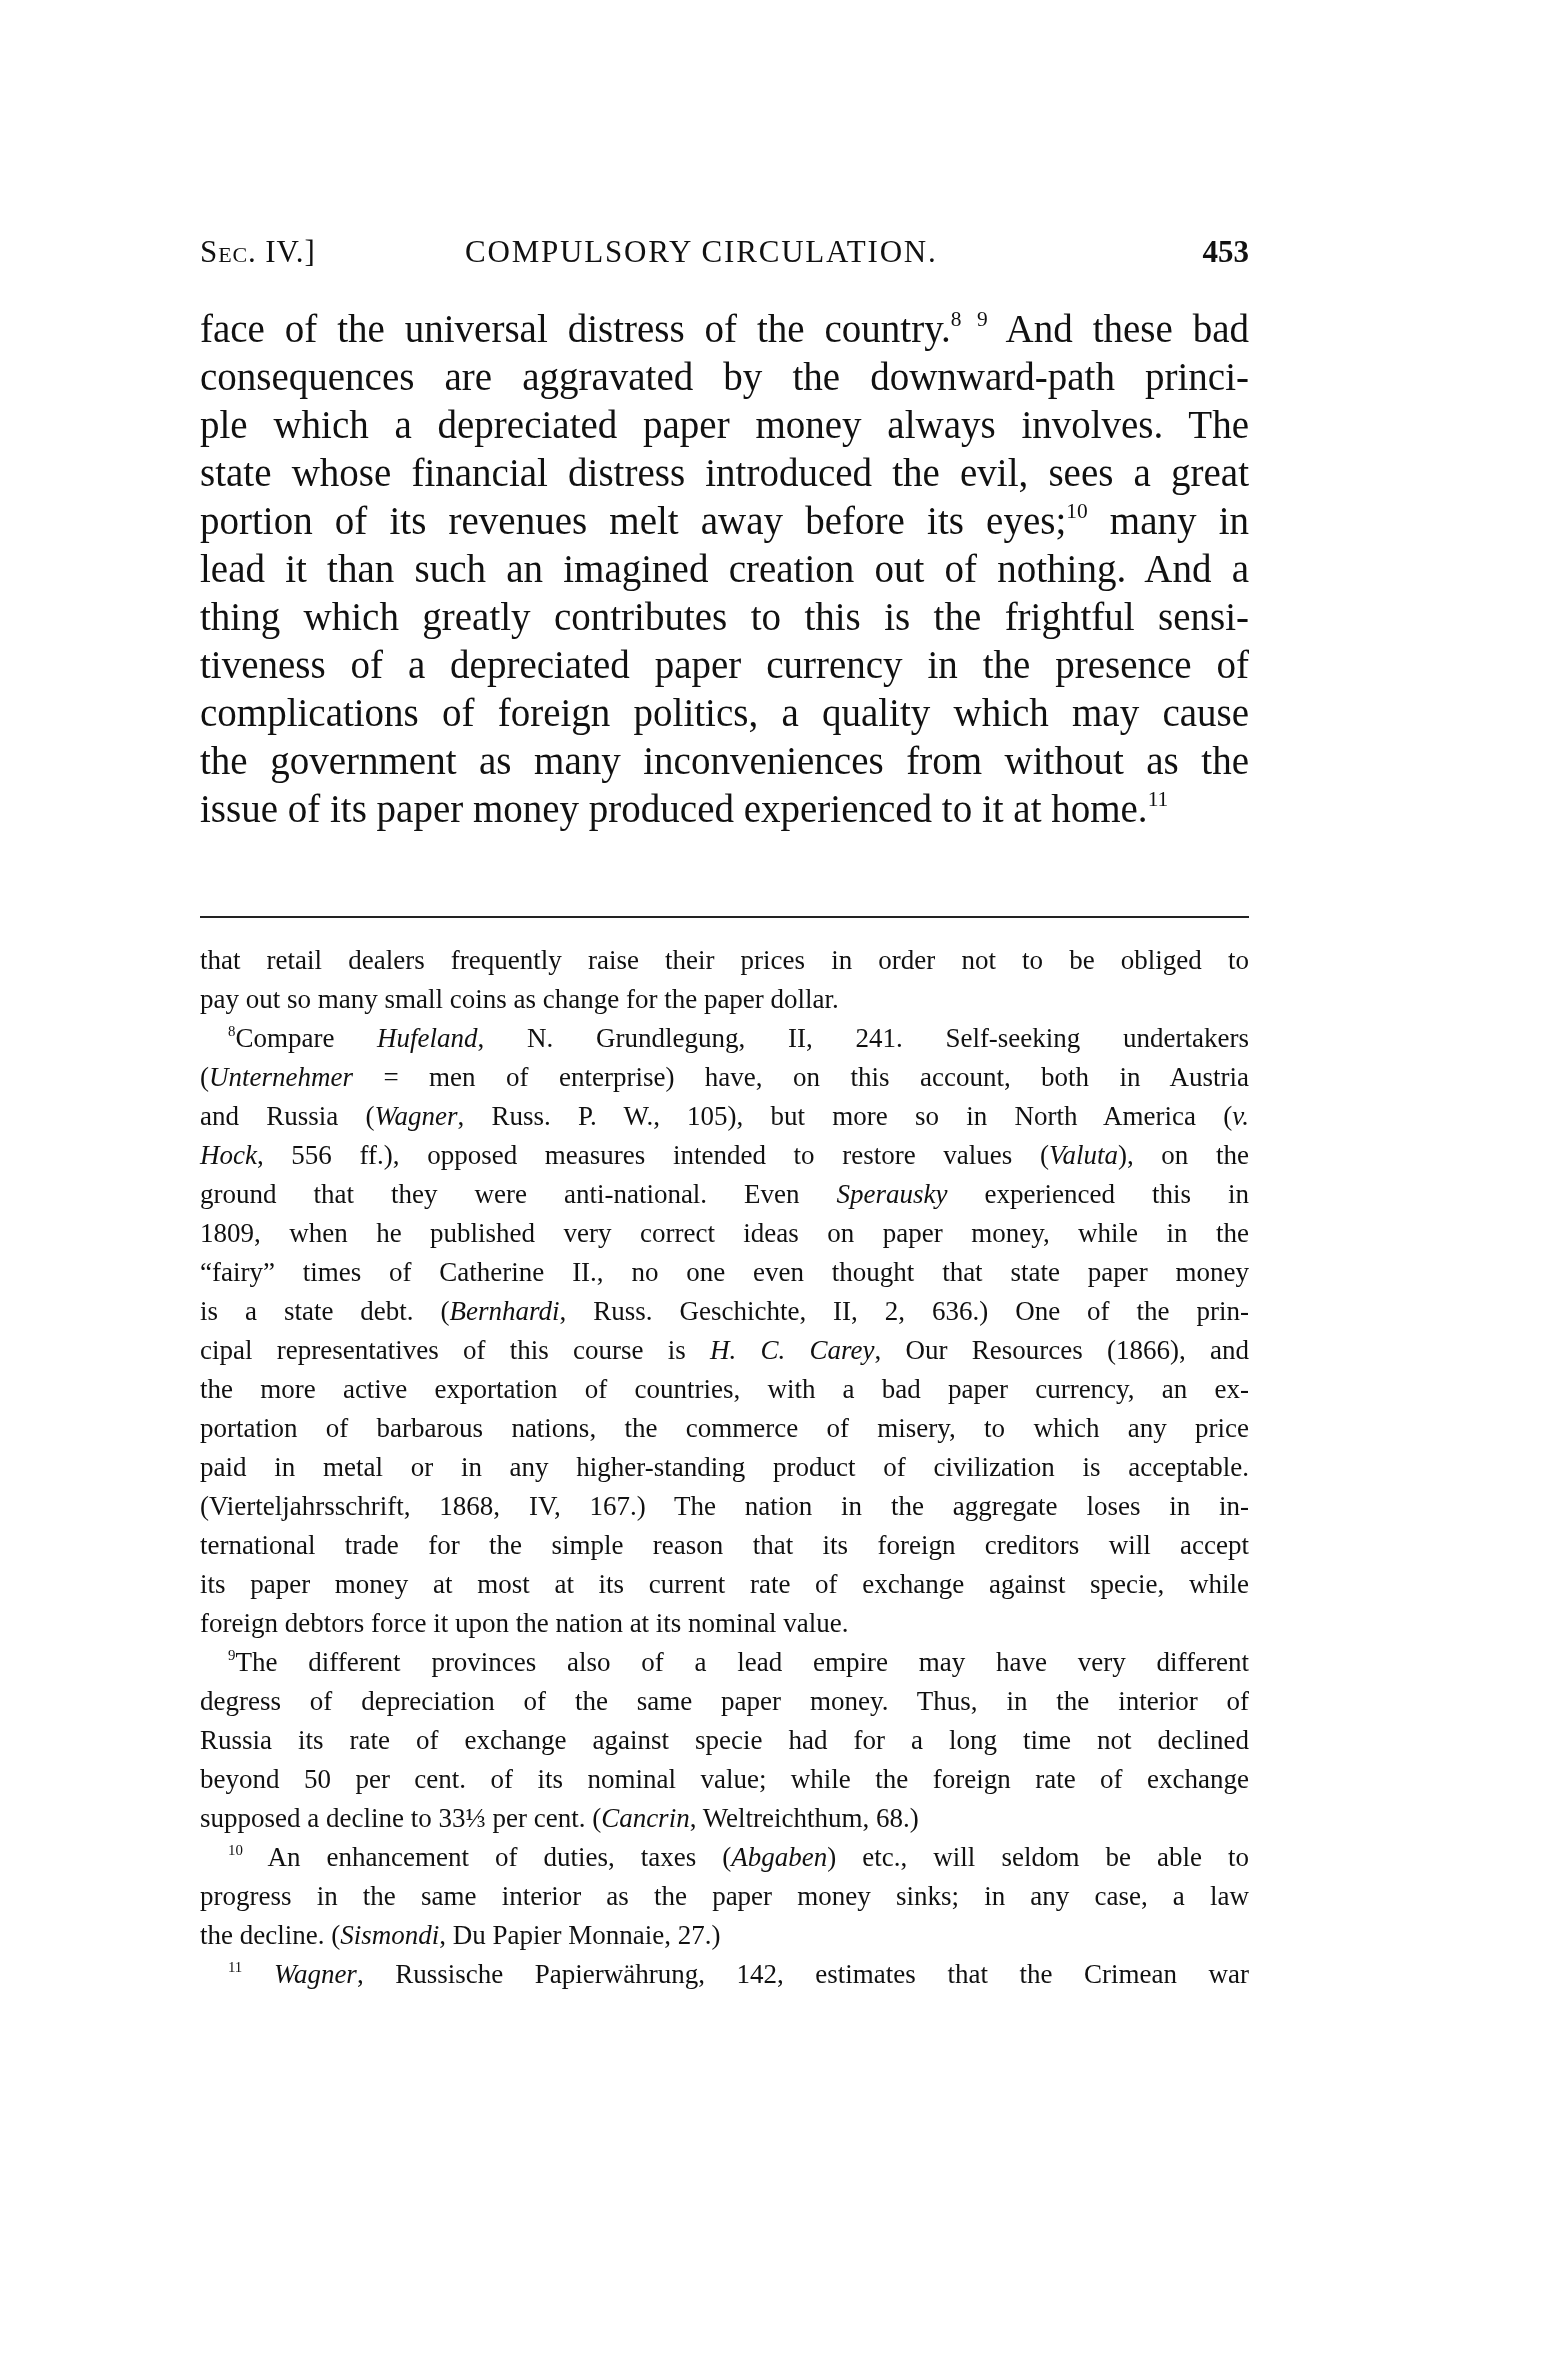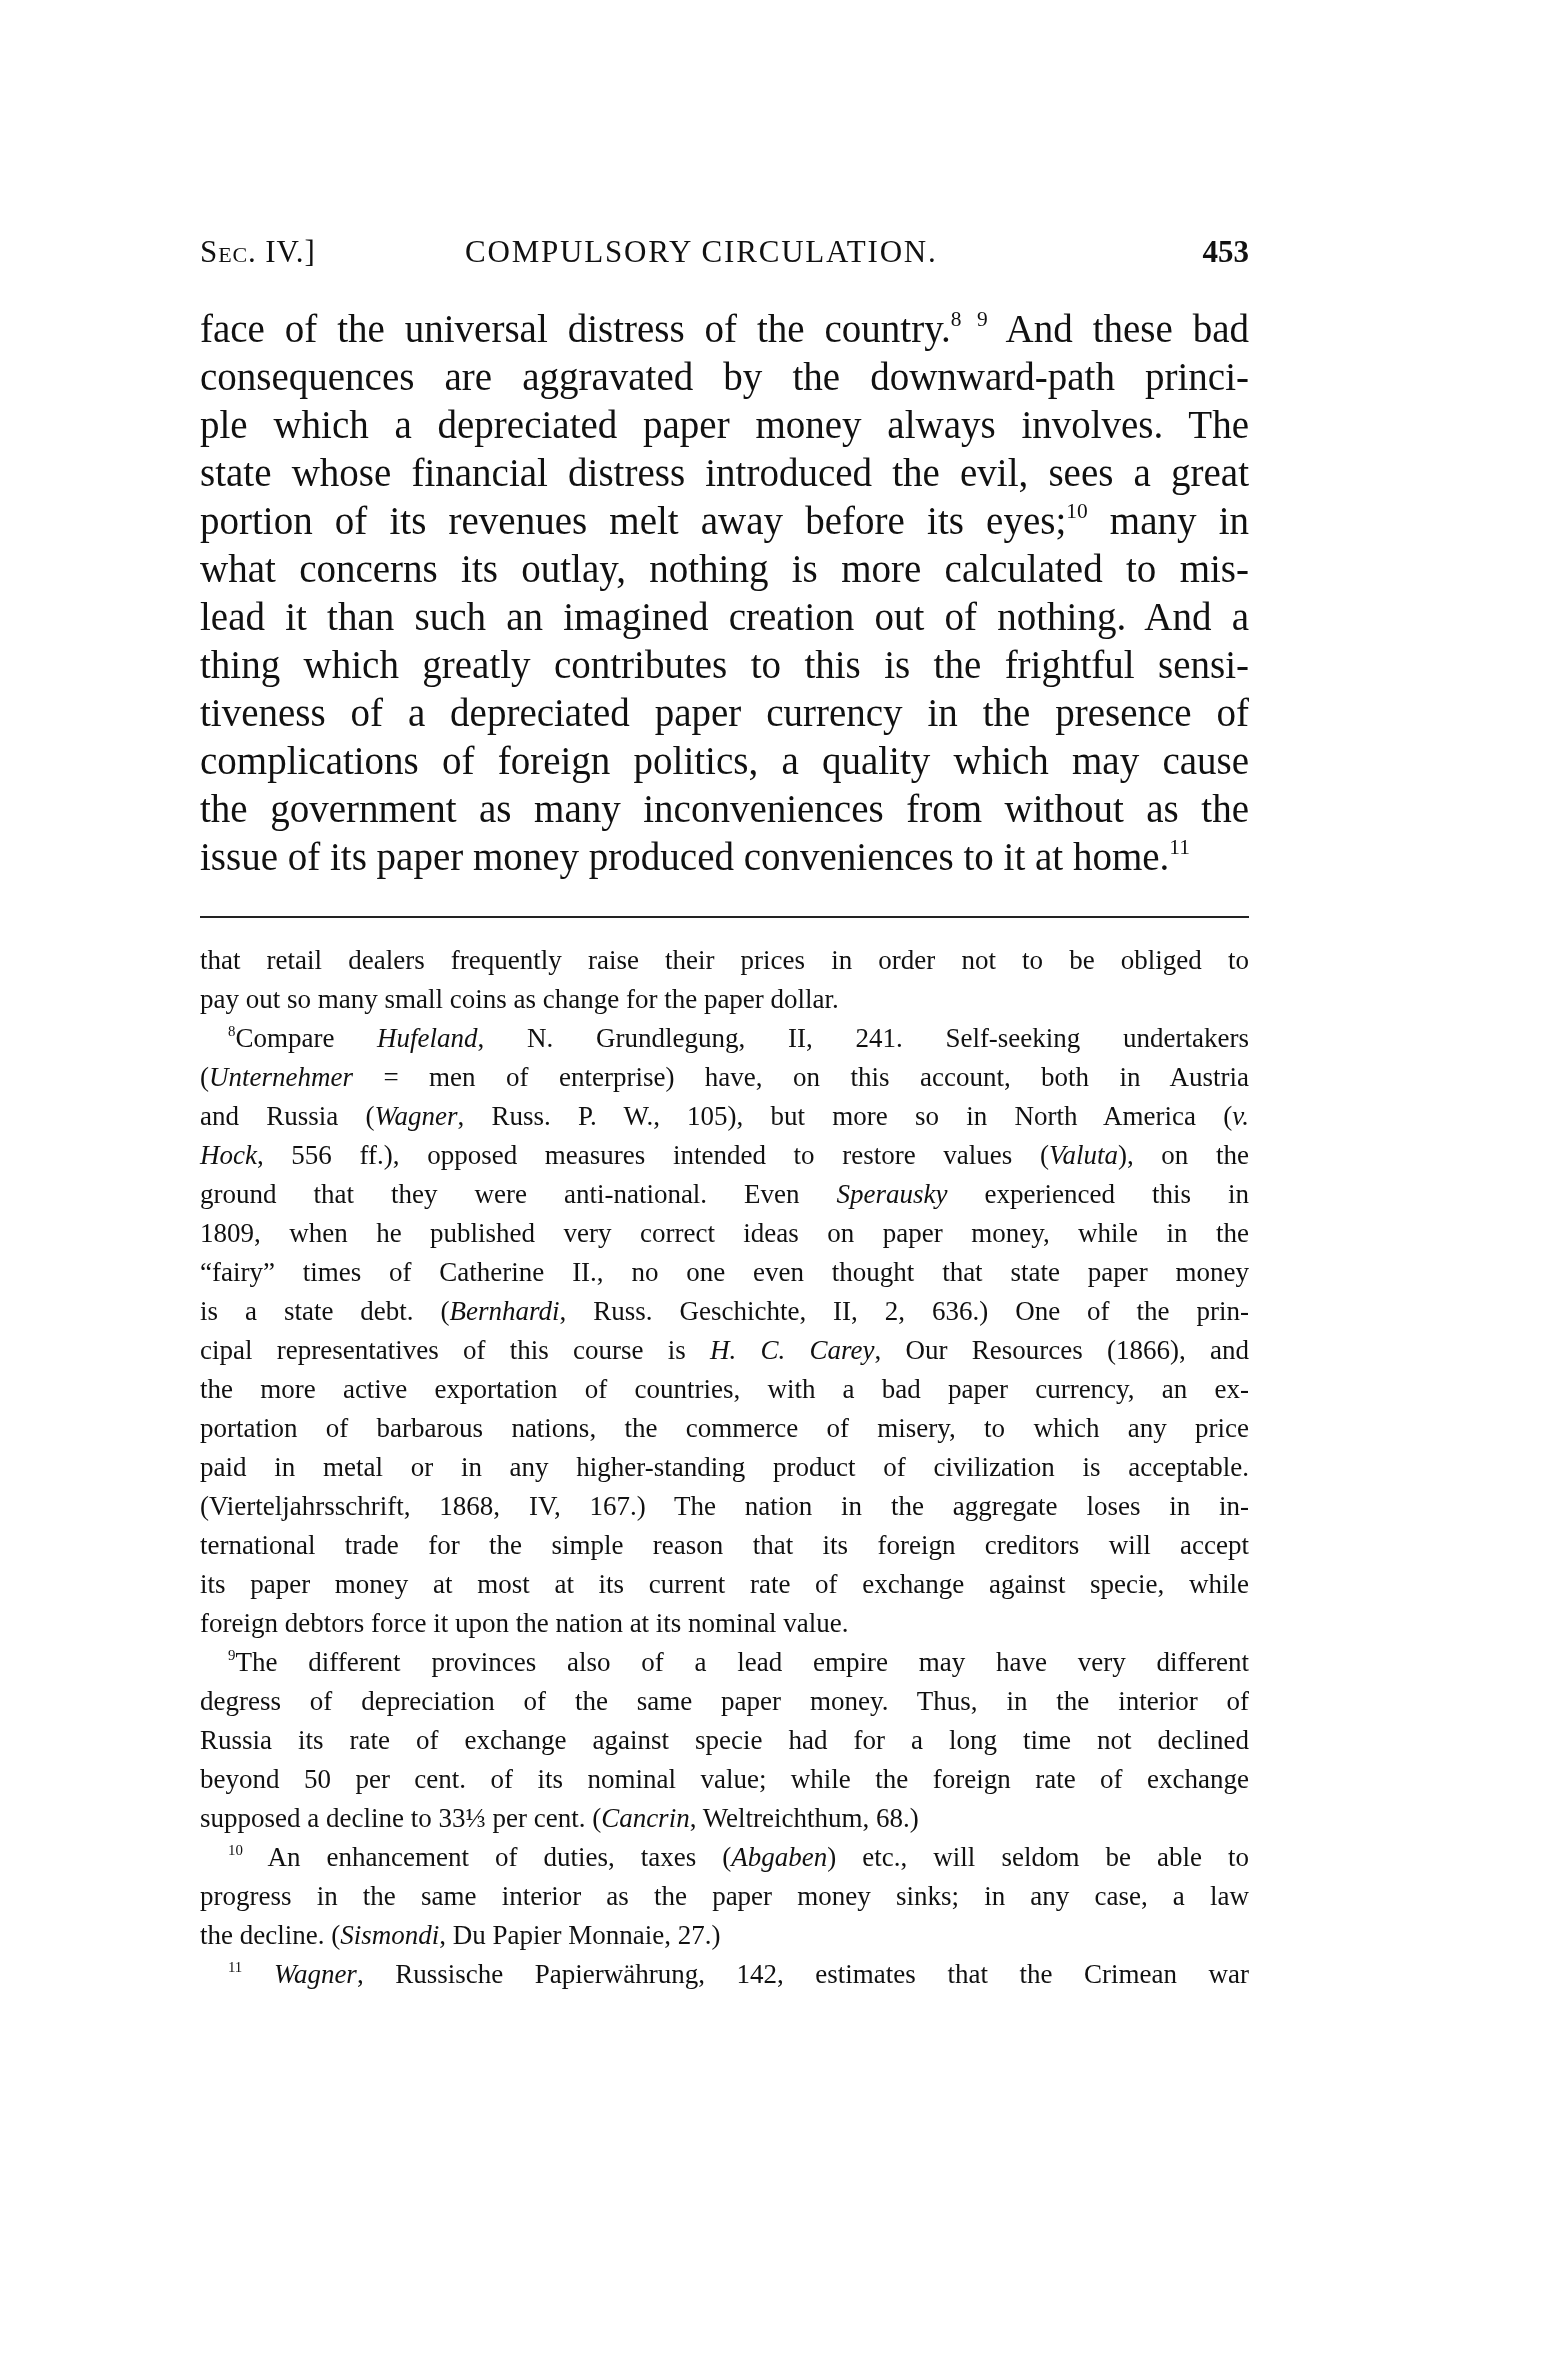--- a/index.html
+++ b/index.html
@@ -39,27 +39,26 @@
     <span class="rh-title">COMPULSORY CIRCULATION.</span>
     <span class="rh-page">453</span>
   </div>
 
   <div class="body-text" id="body-text">
       <span class="line"><span>face of the universal distress of the country.</span><sup>8 9</sup><span>   And these bad</span></span>
       <span class="line"><span>consequences are aggravated by the downward-path princi-</span></span>
       <span class="line"><span>ple which a depreciated paper money always involves.  The</span></span>
       <span class="line"><span>state whose financial distress introduced the evil, sees a great</span></span>
       <span class="line"><span>portion of its revenues melt away before its eyes;</span><sup>10</sup><span> many in</span></span>
-      <span class="line"><span>what concerns its outlay, nothing is more calculated to mis-</span></span>
       <span class="line"><span>lead it than such an imagined creation out of nothing.  And a</span></span>
       <span class="line"><span>thing which greatly contributes to this is the frightful sensi-</span></span>
       <span class="line"><span>tiveness of a depreciated paper currency in the presence of</span></span>
       <span class="line"><span>complications of foreign politics, a quality which may cause</span></span>
       <span class="line"><span>the government as many inconveniences from without as the</span></span>
-      <span class="line last"><span>issue of its paper money produced conveniences to it at home.</span><sup>11</sup></span>
+      <span class="line last"><span>issue of its paper money produced experienced to it at home.</span><sup>11</sup></span>
     </div>
 
   <div class="rule"></div>
 
   <div class="notes" id="notes">
       <span class="line"><span>that retail dealers frequently raise their prices in order not to be obliged to</span></span>
       <span class="line last"><span>pay out so many small coins as change for the paper dollar.</span></span>
       <span class="line indent"><sup>8</sup><span>Compare </span><i>Hufeland</i><span>, N. Grundlegung, II, 241.  Self-seeking undertakers</span></span>
       <span class="line"><span>(</span><i>Unternehmer</i><span> = men of enterprise) have, on this account, both in Austria</span></span>
       <span class="line"><span>and Russia (</span><i>Wagner</i><span>, Russ. P. W., 105), but more so in North America (</span><i>v.</i></span>

